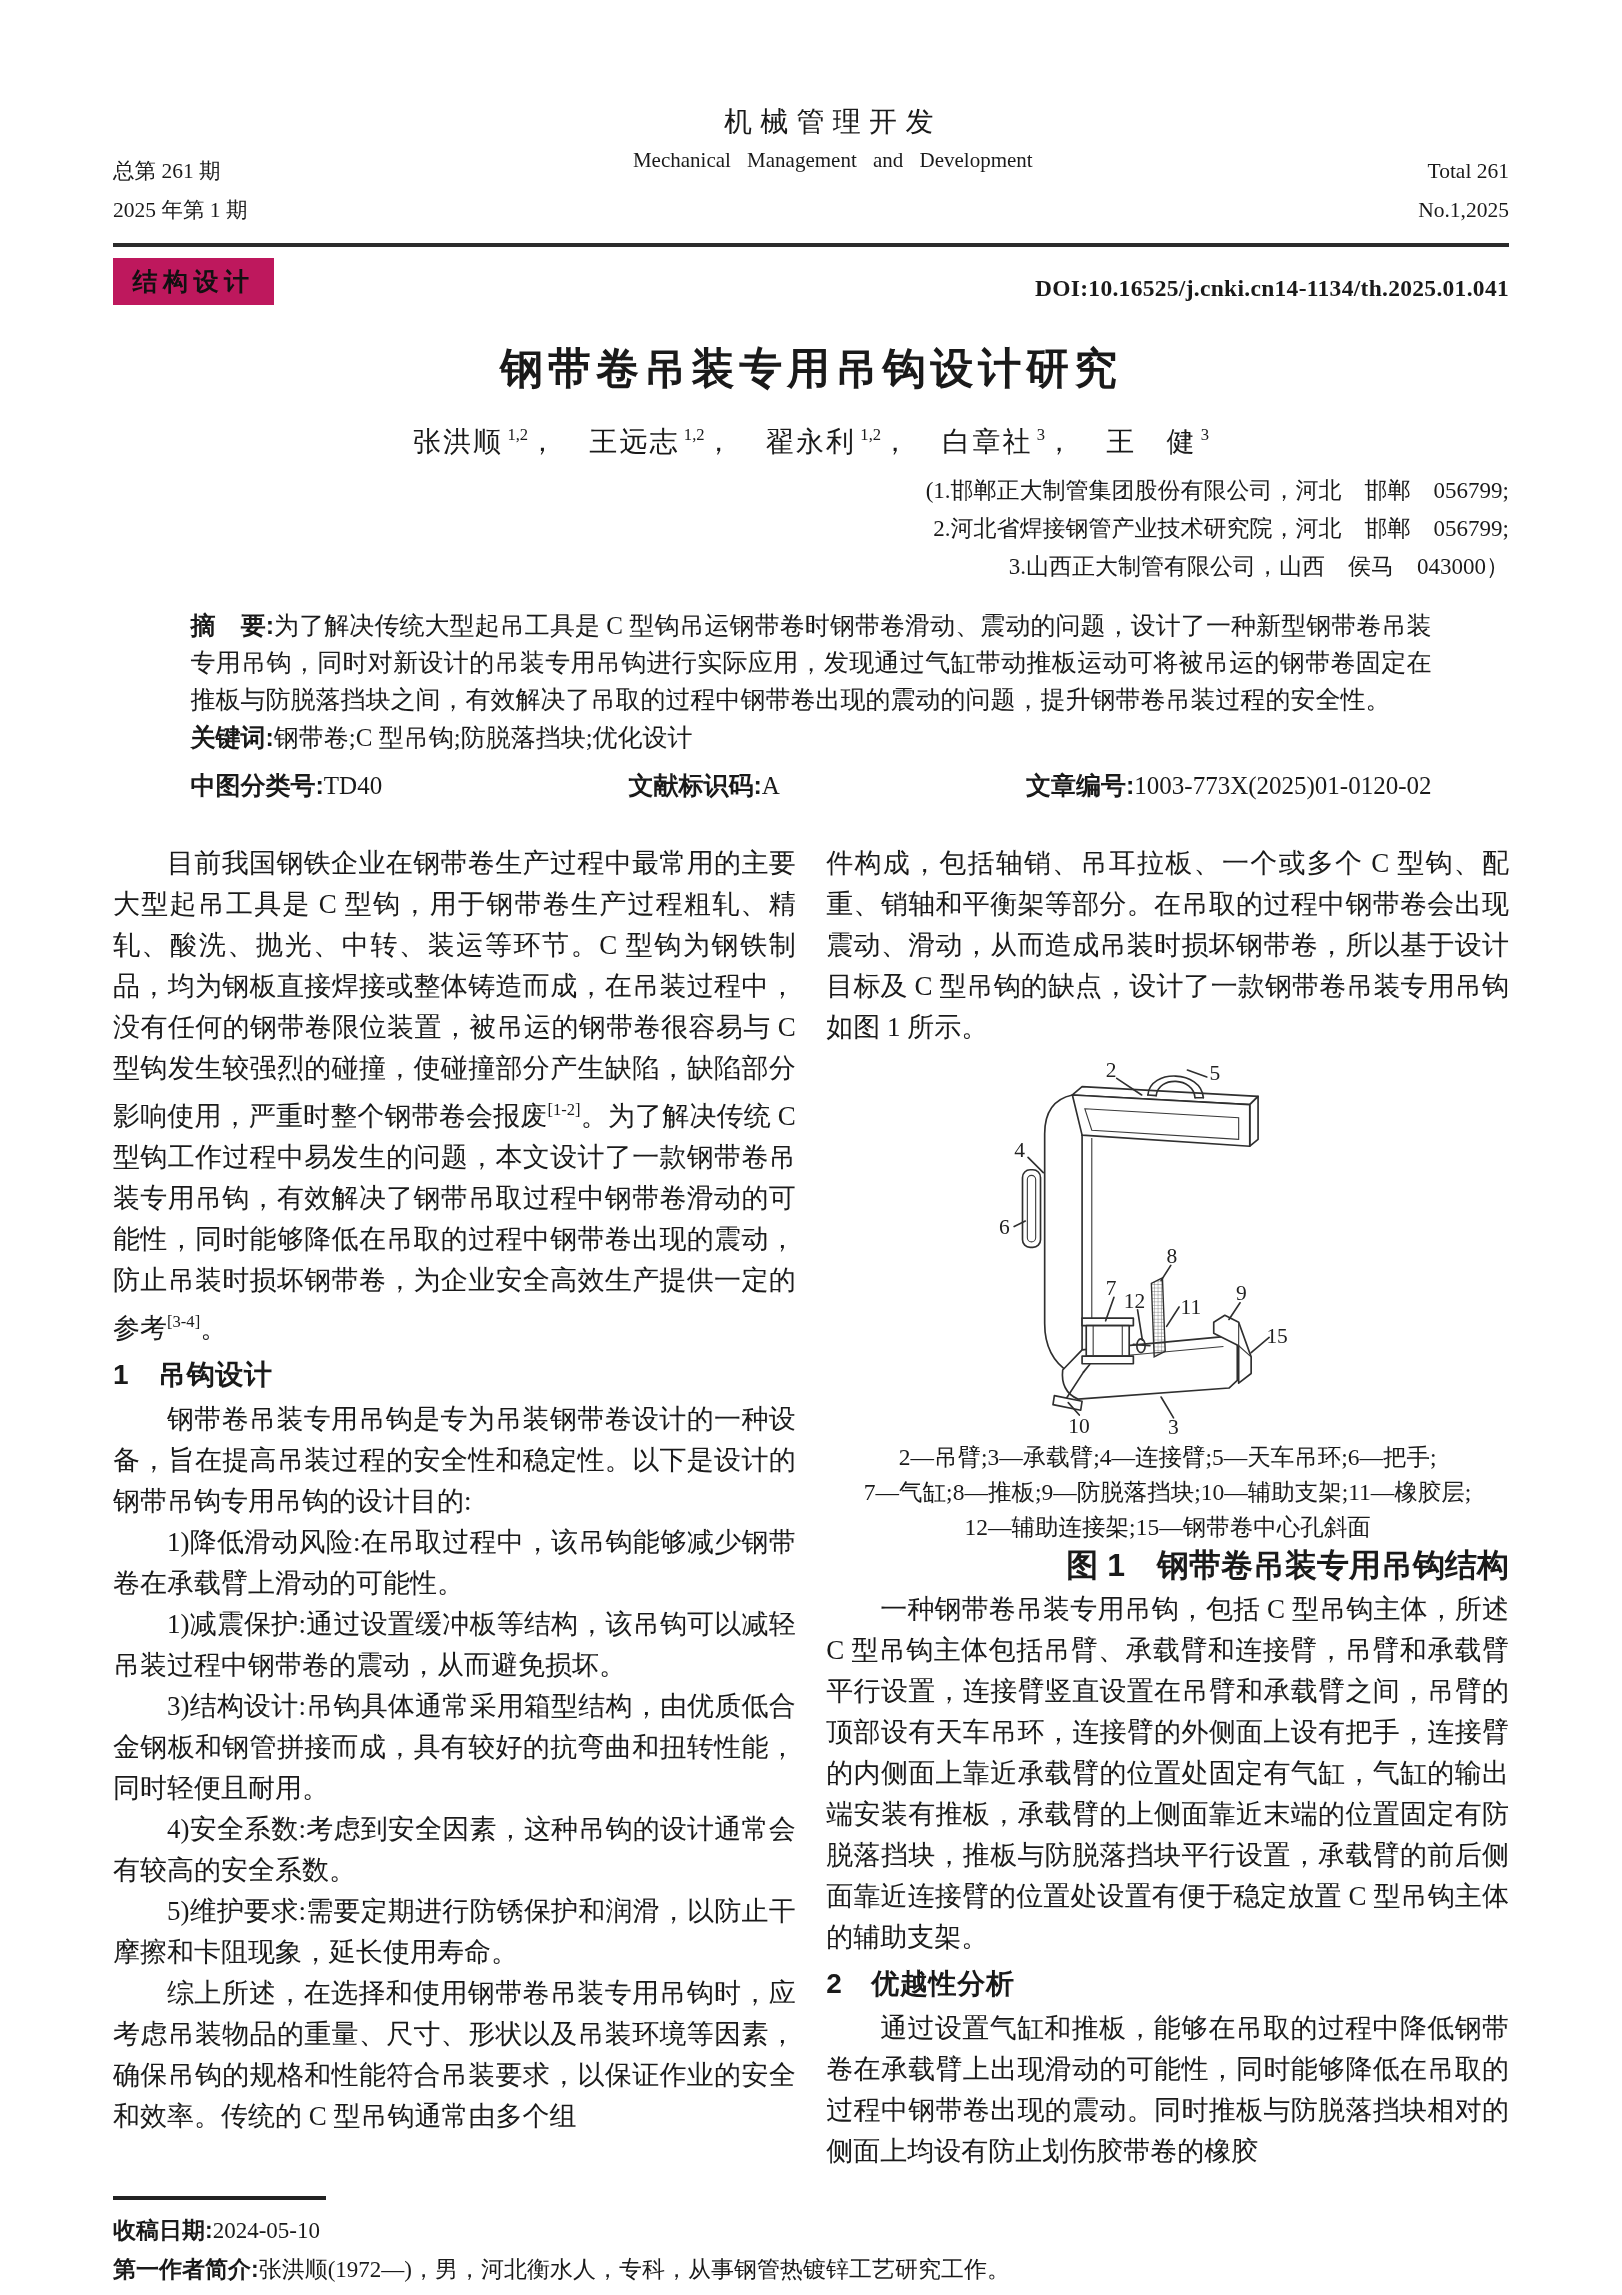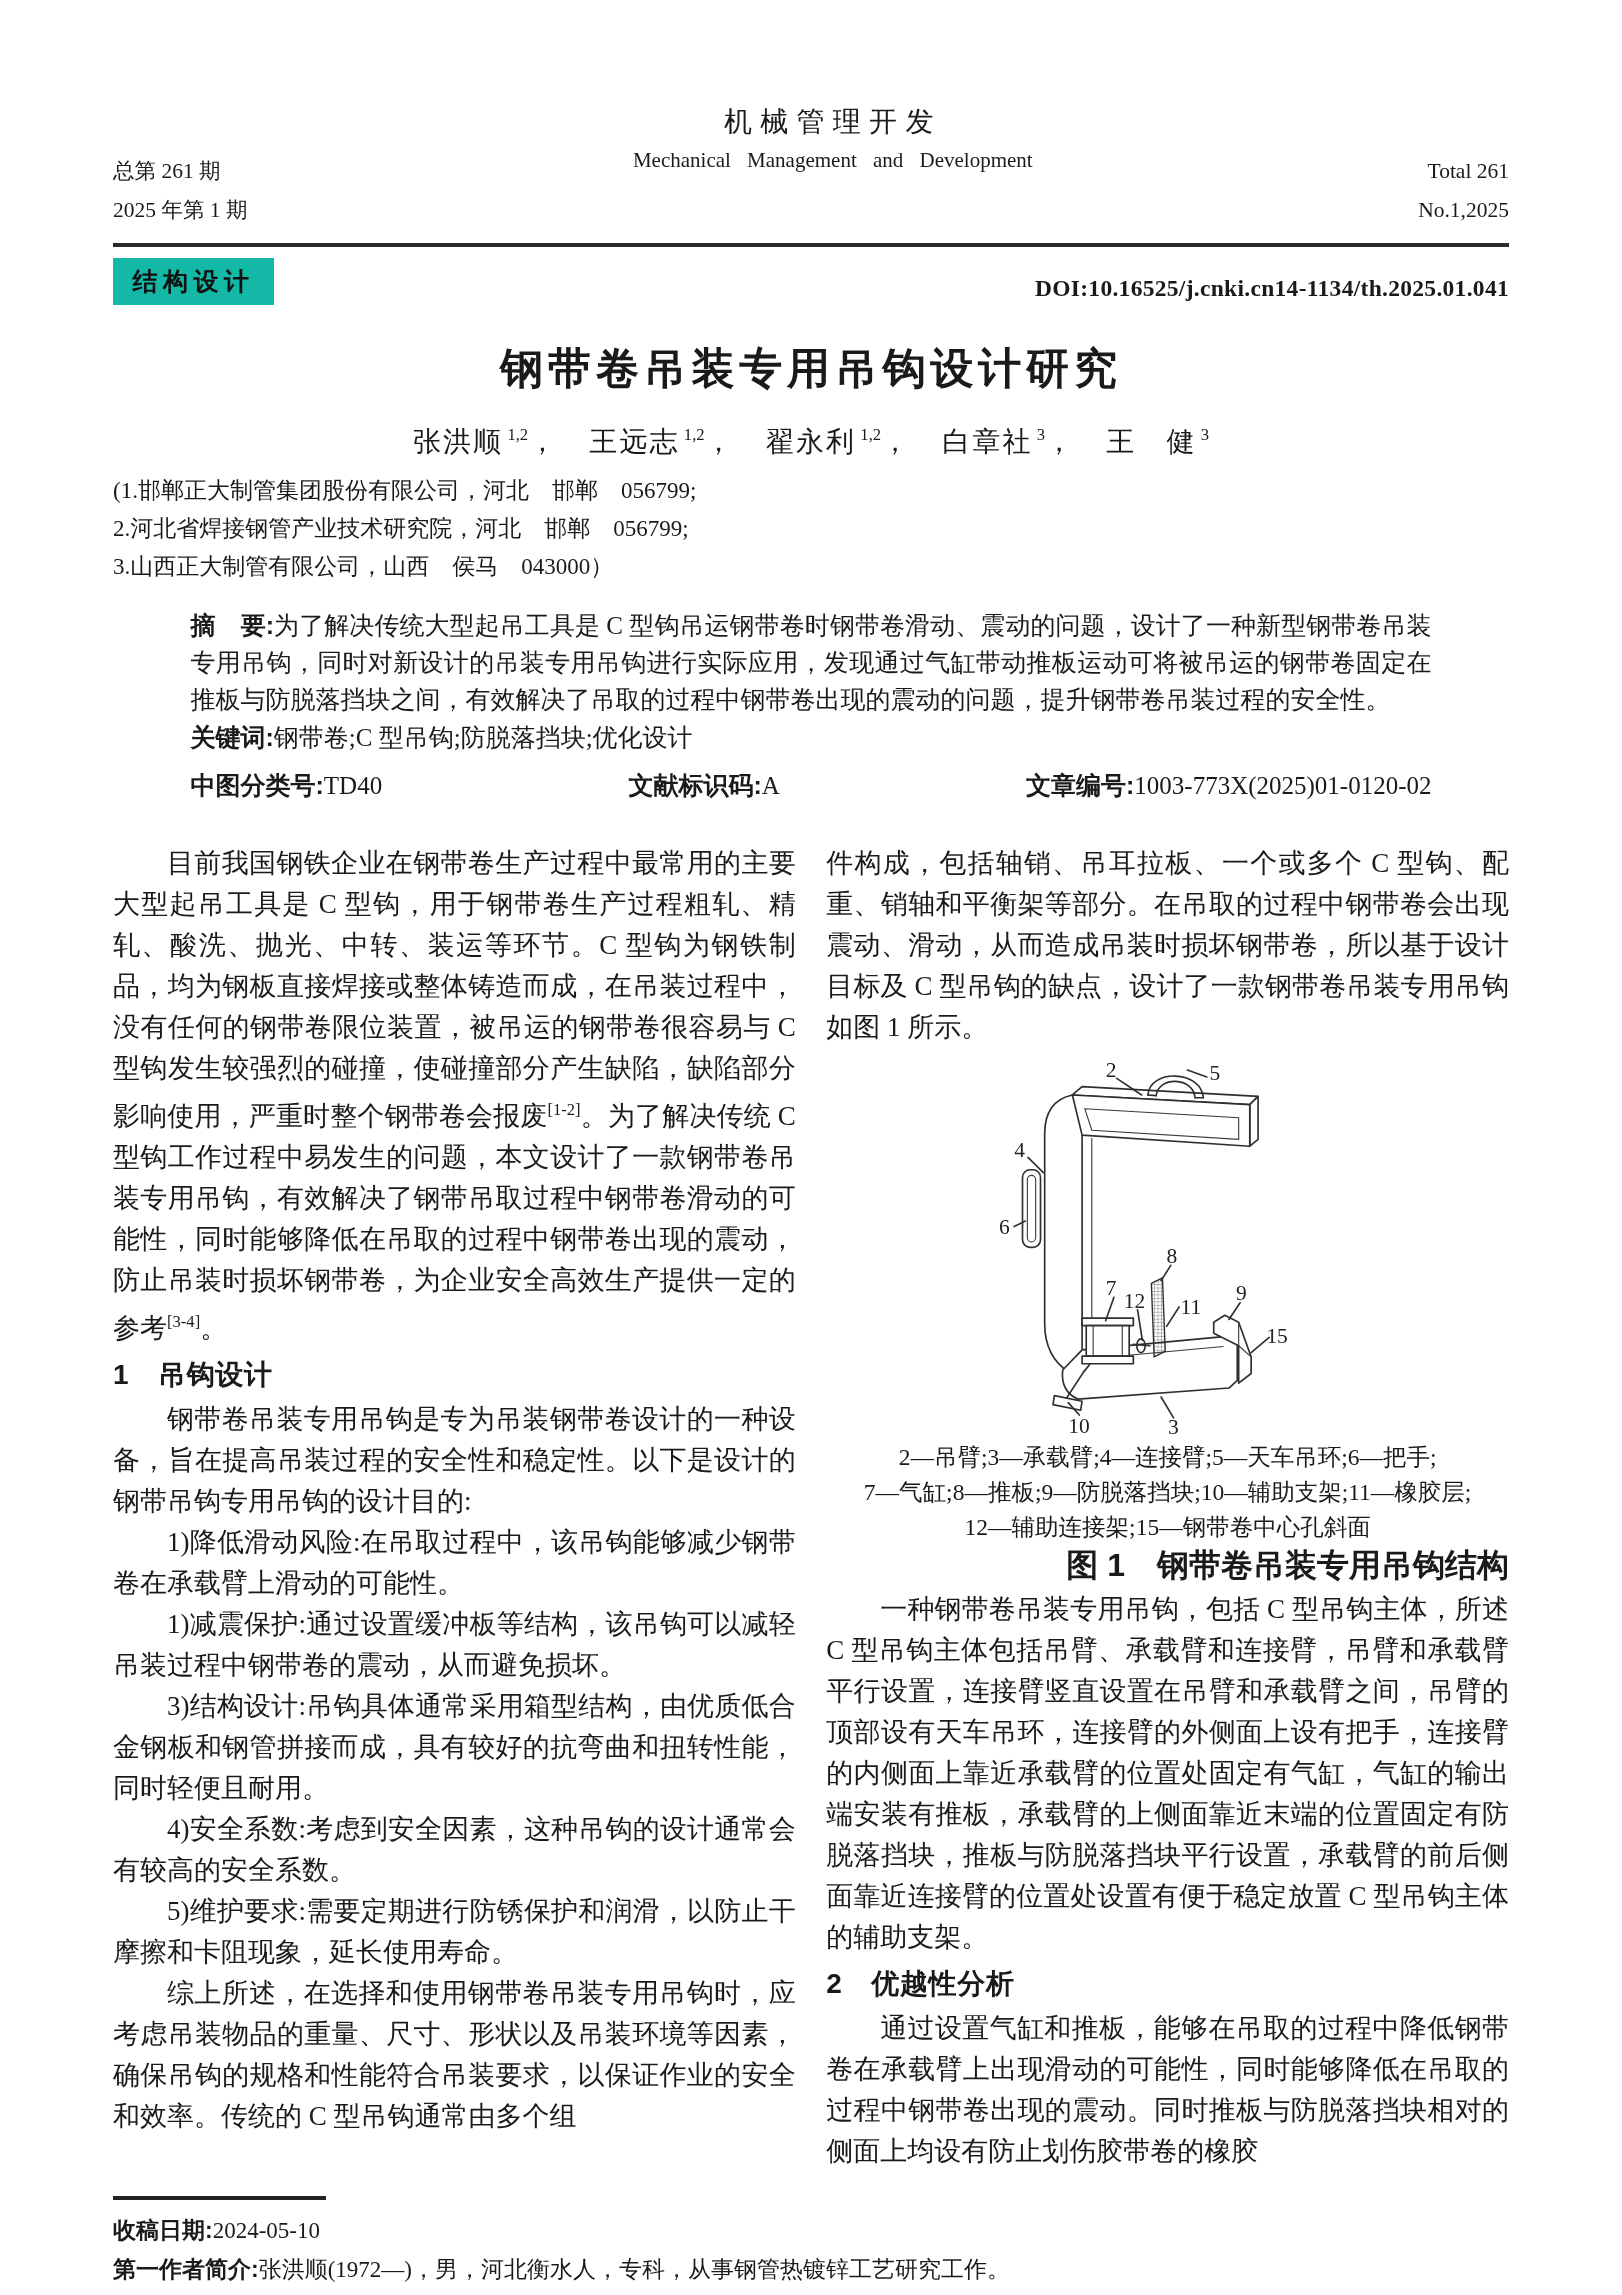--- a/index.html
+++ b/index.html
@@ -10,31 +10,31 @@
   
   .jheader{margin-top:104px;display:flex;justify-content:space-between;align-items:flex-start;}
   .jh-side{font-size:21.5px;line-height:39px;white-space:nowrap;margin-top:48px;}
   .jh-side.right{text-align:right;}
   .jh-center{text-align:center;flex:1;}
   .jh-cn{font-size:28px;letter-spacing:8.3px;line-height:36px;}
   .jh-en{font-size:21px;line-height:40px;word-spacing:11px;}
   .jrule{margin-top:12.5px;height:4.8px;background:#2b2b2b;}
 
   .catrow{position:relative;margin-top:11px;height:51px;}
-  .catbox{display:inline-block;background:#14b8a6;color:#111;
+  .catbox{display:inline-block;background:#be185d;color:#111;
           font-family:"Liberation Sans",sans-serif;font-weight:bold;
           font-size:25px;padding:7px 19.4px;letter-spacing:5.5px;}
   .doi{position:absolute;right:0;top:16.6px;font-weight:bold;font-size:23.5px;letter-spacing:0.3px;}
 
   
   .ptitle{text-align:center;margin-top:30.5px;font-size:43px;font-weight:bold;letter-spacing:4.8px;}
   .authors{text-align:center;margin-top:25px;font-size:28px;letter-spacing:2.1px;}
   .author{margin:0 11px;white-space:nowrap;}
   .author sup{font-size:16.6px;margin-left:4.2px;letter-spacing:0;}
-  .affils{text-align:left;margin-top:11px;font-size:23px;line-height:38px;}
+  .affils{text-align:right;margin-top:11px;font-size:23px;line-height:38px;}
 
   
   .abs{width:1241px;margin:21px auto 0;font-size:25px;line-height:37px;
        text-align:justify;text-justify:inter-ideograph;}
   .abs .lab,.metaitem .lab{font-family:"Liberation Sans",sans-serif;font-weight:bold;}
   .kwline{width:1241px;margin:0 auto;font-size:25px;line-height:39px;}
   .metarow{width:1241px;margin:10px auto 0;display:flex;justify-content:space-between;font-size:25px;line-height:37px;}
 
   
   .cols{margin-top:39px;display:flex;gap:30.5px;}

